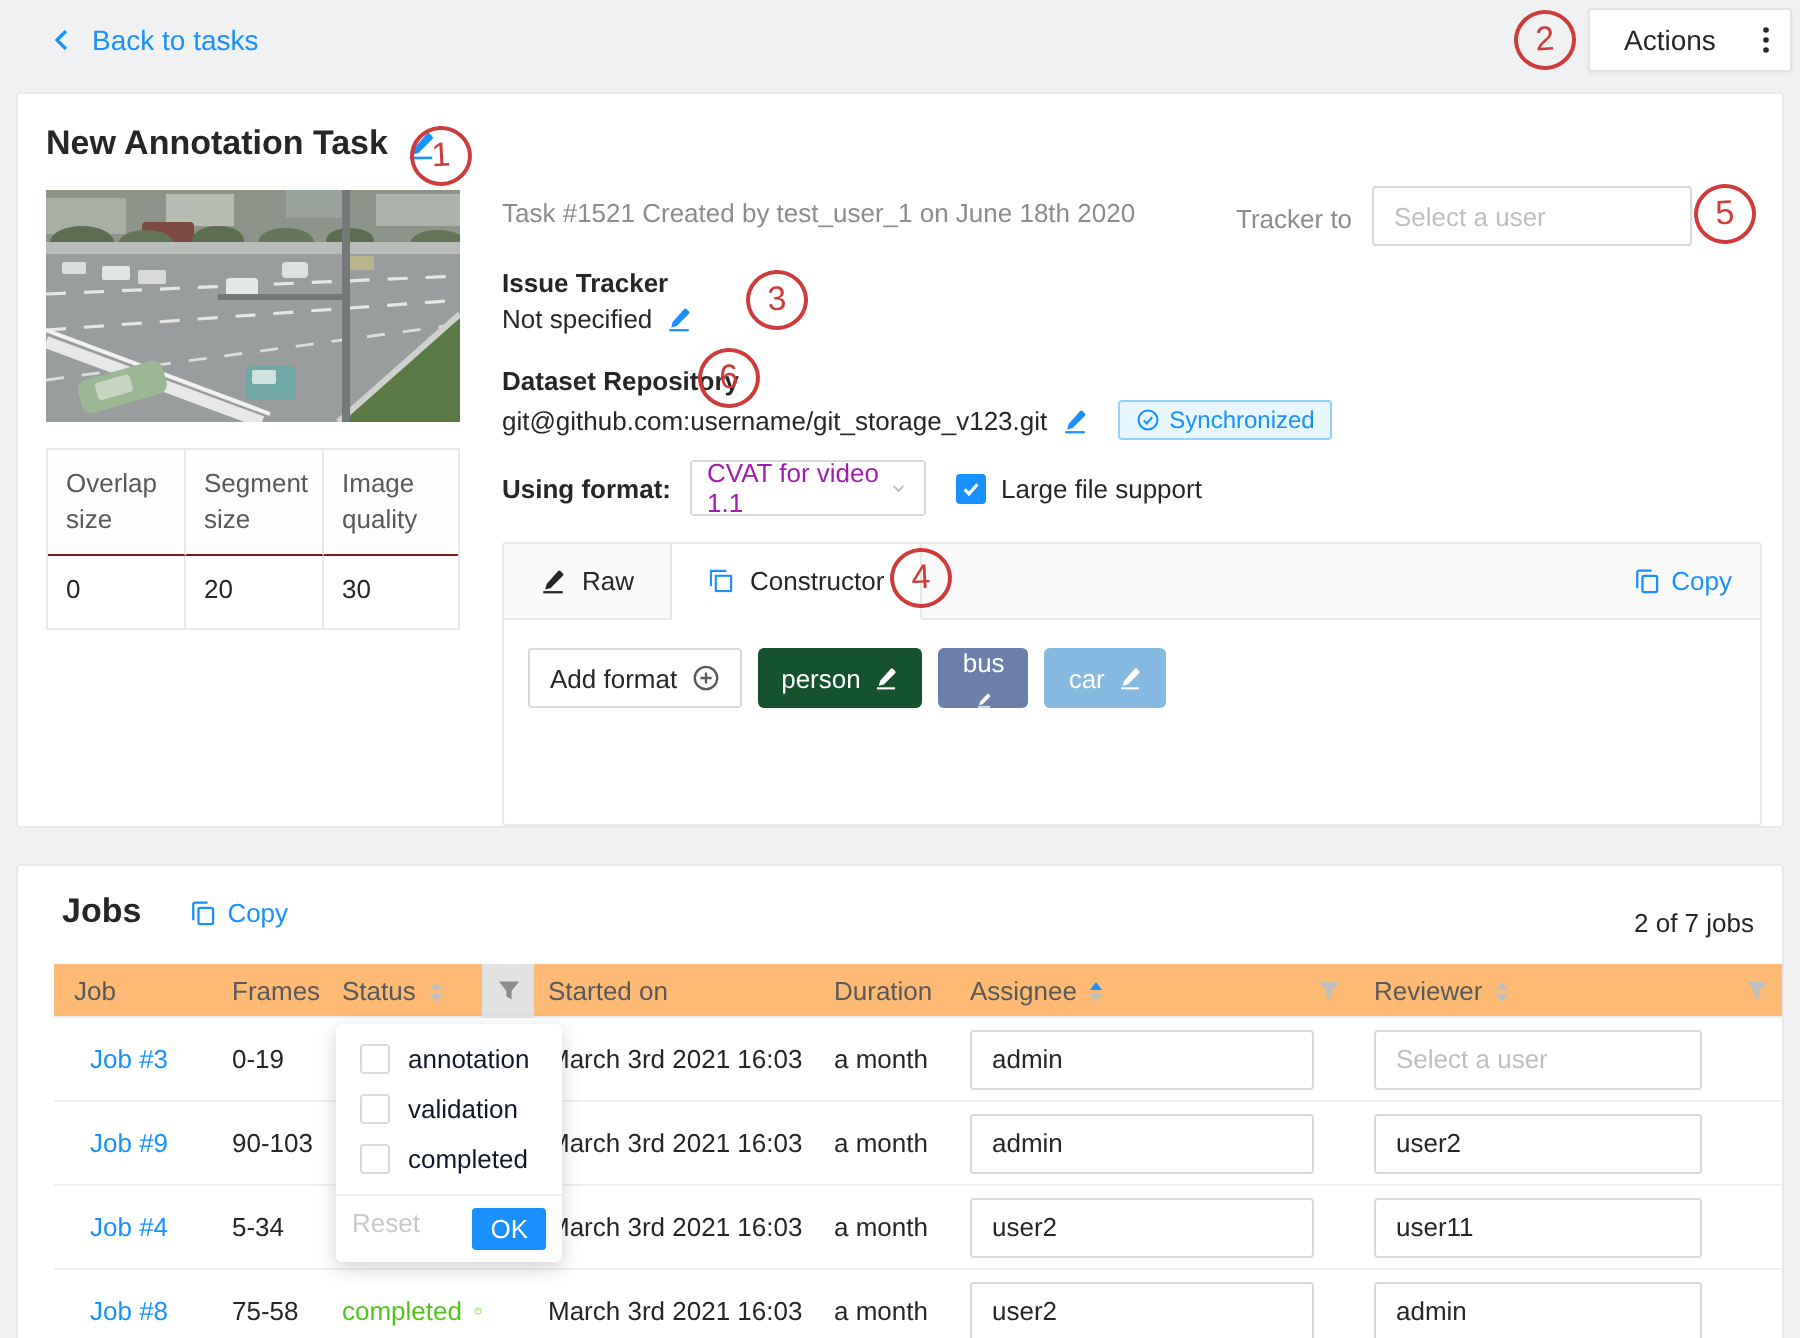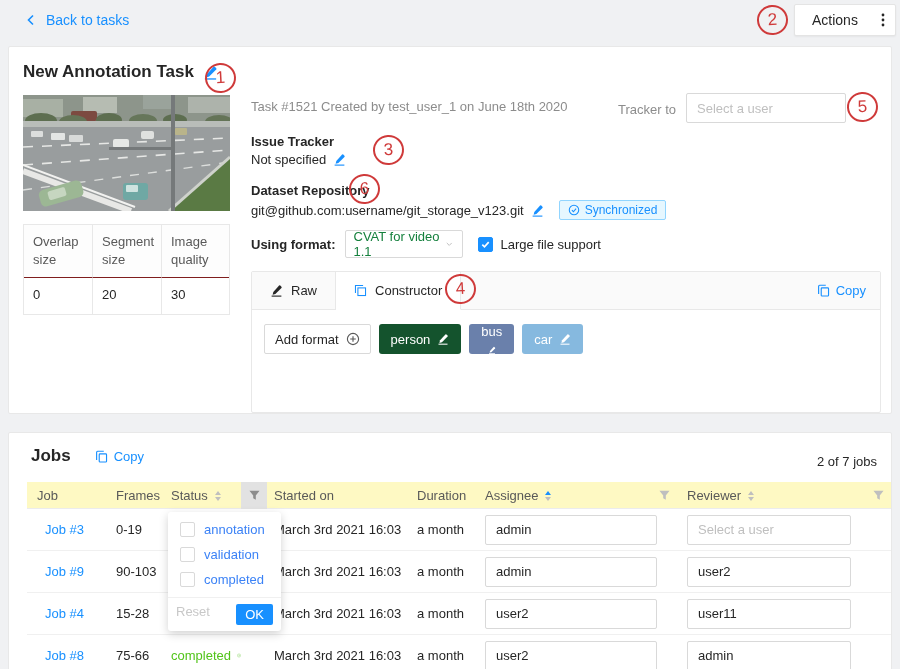--- a/index.html
+++ b/index.html
@@ -59,21 +59,21 @@
   .issue-value { position:absolute; left:242px; top:105px; display:flex; align-items:center; gap:7px;text-align:right; }
   .repo-row { position:absolute; left:242px; top:153px; display:flex; align-items:center; gap:7px; }
   .sync-badge { display:inline-flex; align-items:center; gap:5px; margin-left:8px; padding:2px 8px;
                 font-size:12px; color:#1890ff; background:#e6f7ff; border:1px solid #91d5ff;
                 border-radius:2px; cursor:pointer; }
 
   .format-row { position:absolute; left:242px; top:182px; display:flex; align-items:center; height:30px; }
   .format-label { font-weight:700; margin-right:9px; }
   .format-select { width:118px; height:28px; border:1px solid #d9d9d9; border-radius:2px;
                    display:flex; align-items:center; justify-content:space-between; padding:0 8px;
-                   color:#15803d; cursor:pointer; background:#fff; }
+                   color:#a21caf; cursor:pointer; background:#fff; }
   .format-select .chev { color:#bfbfbf; }
   .cb { width:15px; height:15px; border-radius:2px; display:inline-flex; align-items:center;
         justify-content:center; cursor:pointer; }
   .cb.checked { background:#1890ff; border:1px solid #1890ff; }
   .cb.unchecked { background:#fff; border:1px solid #d9d9d9; }
   .lfs-cb { margin-left:15px; margin-right:8px; }
 
   .tabbox { position:absolute; left:242px; top:224px; width:630px; height:142px;
             border:1px solid #e8e8e8; border-radius:2px; }
   .tabbar { height:38px; background:#fafafa; border-bottom:1px solid #e8e8e8; display:flex; align-items:stretch; }
@@ -93,21 +93,21 @@
 
   
   .jobs-title-row { position:absolute; left:22px; top:13px; display:flex; align-items:center; gap:8px; }
   .jobs-title-row h2 { font-size:17px; font-weight:700; }
   .jobs-copy { display:flex; align-items:center; gap:6px; color:#1890ff; margin-left:16px; cursor:pointer; }
   .jobs-count { position:absolute; right:14px; top:21px; font-size:13px; color:#262626; }
 
   .jtable { position:absolute; left:18px; top:49px; width:864px; }
   .jrow { display:grid; grid-template-columns:80px 55px 79px 26px 143px 62px 180px 24px 190px 25px;
           align-items:center; }
-  .jhead { background:#fef9c3; height:27px; color:#595959; border-bottom:1px solid #ececec; }
+  .jhead { background:#fdba74; height:27px; color:#595959; border-bottom:1px solid #ececec; }
   .jhead .hc { display:flex; align-items:center; height:27px; }
   .hc-job { padding-left:10px; } .hc-frames { padding-left:9px; } .hc-status { padding-left:9px; cursor:pointer; }
   .hc-started { padding-left:7px; } .hc-duration { padding-left:7px; }
   .hc-assignee { padding-left:13px; cursor:pointer; } .hc-reviewer { padding-left:11px; cursor:pointer; }
   .fcell { height:27px; display:flex; align-items:center; justify-content:center; color:#bfbfbf; cursor:pointer; }
   .fcell.active { background:#e2e2e2; color:#8c8c8c; }
   .sorter { display:inline-flex; flex-direction:column; gap:2px; margin-left:7px; }
   .car-up { width:0; height:0; border-left:3.5px solid transparent; border-right:3.5px solid transparent;
             border-bottom:4.5px solid #bfbfbf; }
   .car-dn { width:0; height:0; border-left:3.5px solid transparent; border-right:3.5px solid transparent;
@@ -121,21 +121,21 @@
   .status-completed { color:#52c41a; }
   .q-icon { color:#52c41a; }
   .cell-input { height:30px; border:1px solid #d9d9d9; border-radius:2px; padding:0 10px;
                 font-size:13px; font-family:inherit; color:#262626; background:#fff; }
   .assignee-input { width:172px; margin-left:13px; }
   .reviewer-input { width:164px; margin-left:11px; }
 
   
   .filter-dd { position:absolute; left:168px; top:512px; width:113px; background:#fff; border-radius:3px;
                box-shadow:0 3px 10px rgba(0,0,0,.18); z-index:30; padding-top:5px; }
-  .fd-item { display:flex; align-items:center; gap:9px; padding:5px 12px; cursor:pointer; color:#3b82f6; }
+  .fd-item { display:flex; align-items:center; gap:9px; padding:5px 12px; cursor:pointer; color:#0f172a; }
   .fd-footer { margin-top:5px; border-top:1px solid #f0f0f0; padding:6px 8px; display:flex;
                align-items:flex-start; justify-content:space-between; }
   .fd-reset { color:#c8c8c8; cursor:default; background:none; border:none; font-size:13px; font-family:inherit; }
   .fd-ok { background:#1890ff; color:#fff; border:none; border-radius:2px; padding:3px 9px;
            font-size:13px; cursor:pointer; font-family:inherit; }
 </style>
 </head>
 <body>
 
 <div class="page">
@@ -419,36 +419,36 @@
         <div class="bc-started">March 3rd 2021 16:03</div>
         <div class="bc-duration">a month</div>
         <div><input class="cell-input assignee-input" value="admin" style=""></div>
         <div></div>
         <div><input class="cell-input reviewer-input" value="user2" style=""></div>
         <div></div>
       </div>
 
       <div class="jrow jbody">
         <div class="job-link">Job #4</div>
-        <div class="bc-frames">15-28</div>
+        <div class="bc-frames">5-34</div>
         <div class="bc-status">
             <span></span>
           </div>
         <div></div>
         <div class="bc-started">March 3rd 2021 16:03</div>
         <div class="bc-duration">a month</div>
         <div><input class="cell-input assignee-input" value="user2" style=""></div>
         <div></div>
         <div><input class="cell-input reviewer-input" value="user11" style=""></div>
         <div></div>
       </div>
 
       <div class="jrow jbody">
         <div class="job-link">Job #8</div>
-        <div class="bc-frames">75-66</div>
+        <div class="bc-frames">75-58</div>
         <div class="bc-status">
           <span class="status-completed">completed</span>
           <svg class="i q-icon" width="13" height="13" viewBox="0 0 16 16" fill="none" stroke="currentColor" stroke-width="1.2">
               <circle cx="8" cy="8" r="6.3"></circle>
               <text x="8" y="11" text-anchor="middle" font-size="8.5" fill="currentColor" stroke="none" font-family="Liberation Sans, sans-serif">?</text>
             </svg>
         </div>
         <div></div>
         <div class="bc-started">March 3rd 2021 16:03</div>
         <div class="bc-duration">a month</div>

